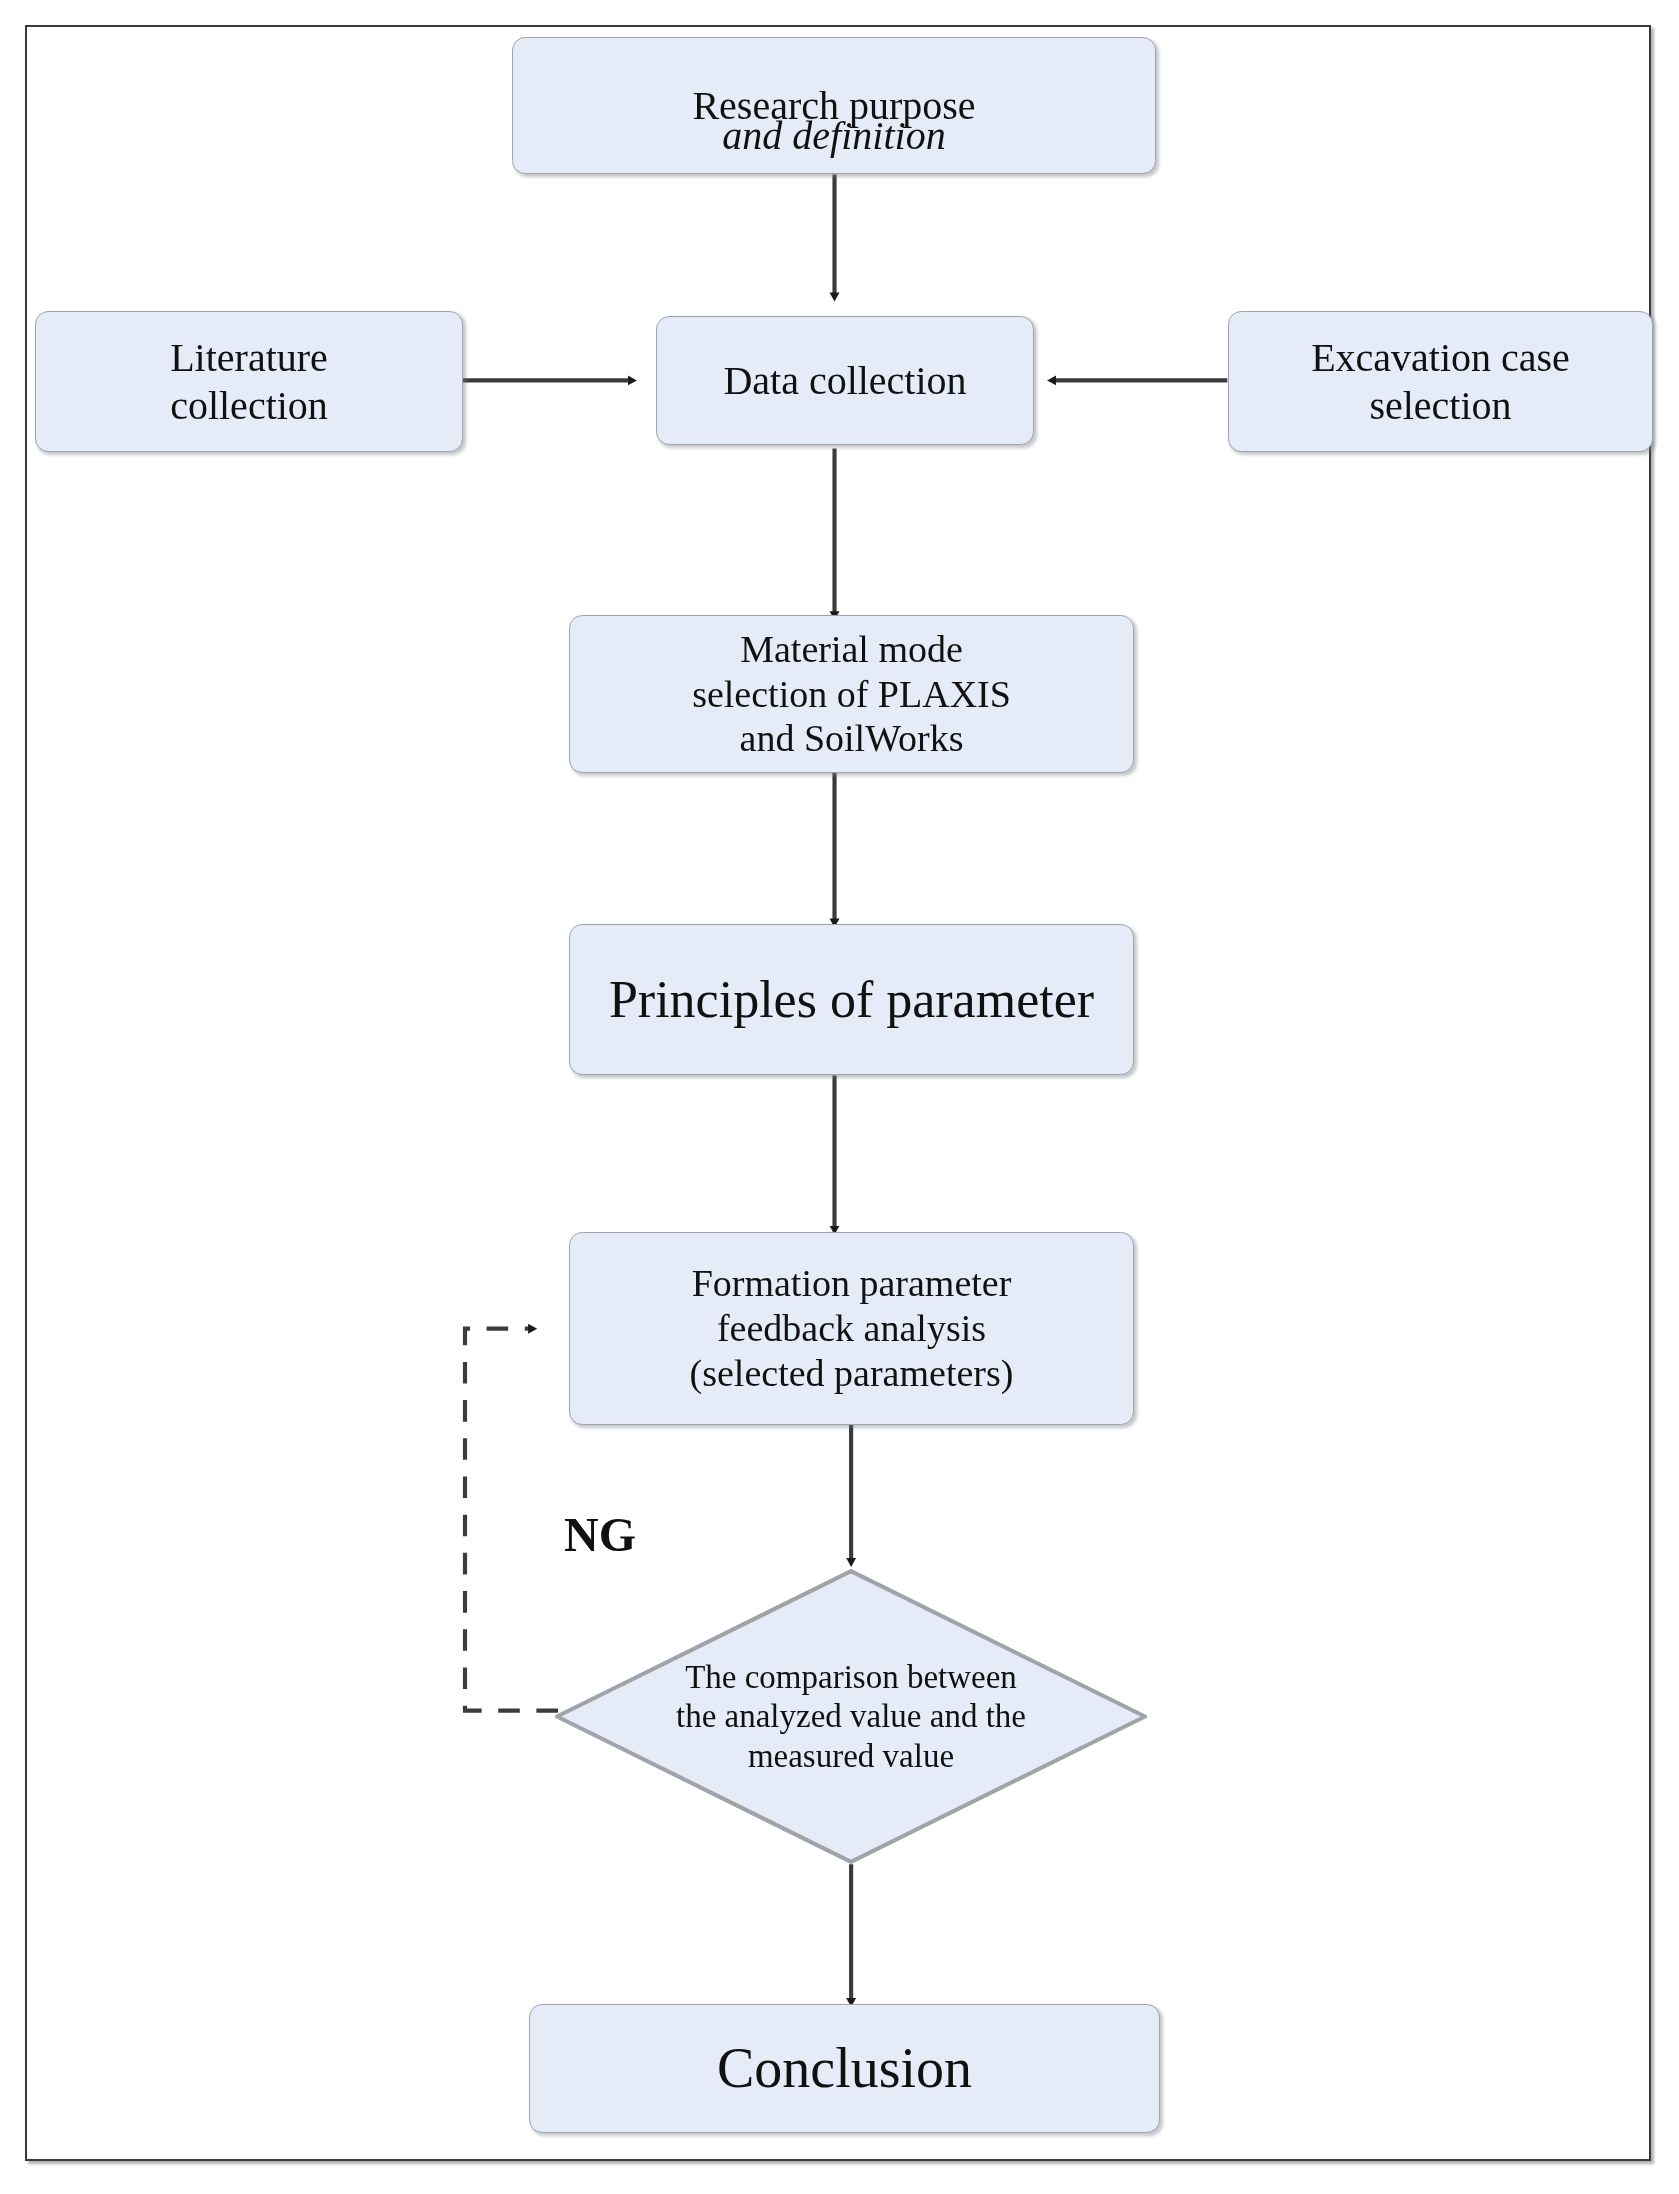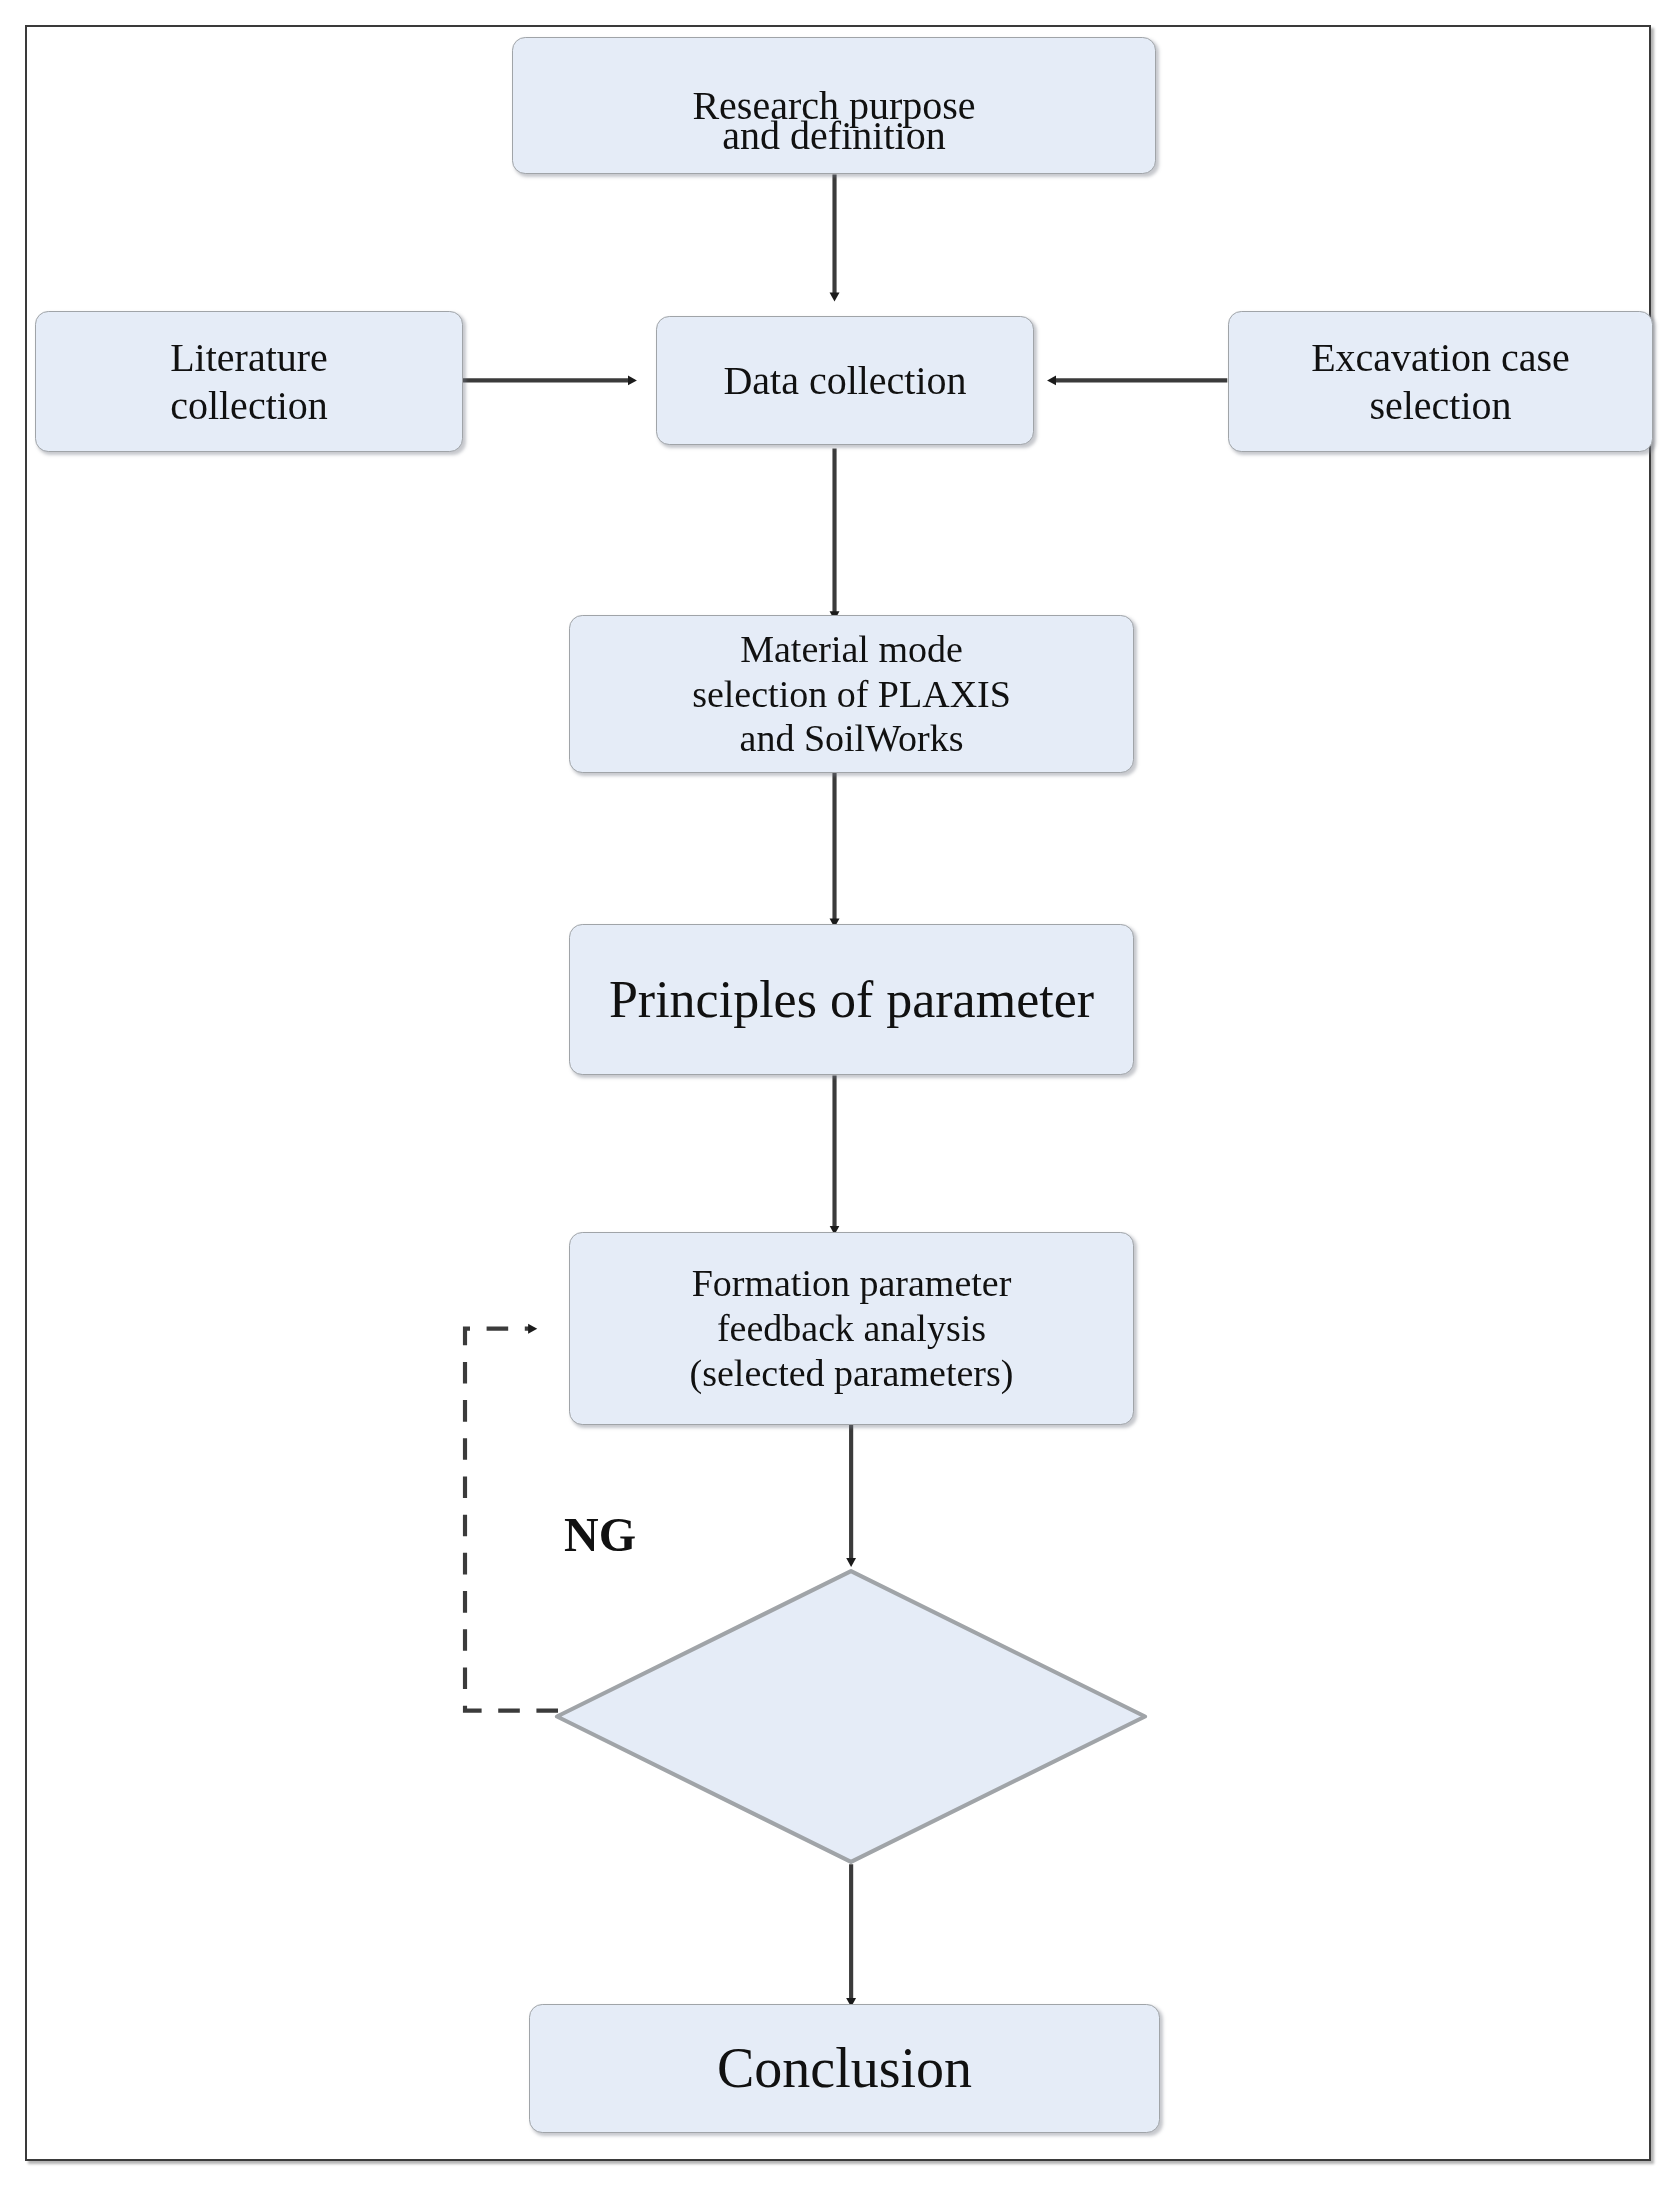--- a/index.html
+++ b/index.html
@@ -130,21 +130,21 @@
     </g>
 
     <g>
       <polyline points="672,2060 560,2060 560,1600 640,1600" fill="none" stroke="#3b3b3b" stroke-width="5" stroke-dasharray="26 20" marker-end="url(#arrowDown)"></polyline>
     </g>
   </svg>
 
   <div class="node t-48" style="left:512px; top:37px; width:644px; height:137px;">
     <span>Research purpose</span>
   </div>
-  <div class="node t-48" style="left:512px; top:37px; width:644px; height:137px; background:transparent; border:none; box-shadow:none; align-items:flex-end; padding-bottom:15px;">
+  <div class="node t-48" style="left:512px; top:37px; width:644px; height:137px; background:transparent; border:none; box-shadow:none; align-items:flex-end; padding-bottom:15px;font-style:italic;">
     <span>and  definition</span>
   </div>
 
   <div class="node t-48" style="left:35px; top:311px; width:428px; height:141px; flex-direction:column;">
     <span>Literature</span>
     <span>collection</span>
   </div>
 
   <div class="node t-48" style="left:656px; top:316px; width:378px; height:129px;">
     <span>Data collection</span>
@@ -168,20 +168,25 @@
   <div class="node t-46" style="left:569px; top:1232px; width:565px; height:193px; flex-direction:column; font-size:38px;">
     <span>Formation parameter</span>
     <span>feedback analysis</span>
     <span>(selected parameters)</span>
   </div>
 
   <div class="diamond-wrap" style="left:552px; top:1566px; width:598px; height:301px;">
     <svg class="diamond-shape" viewBox="0 0 720 362" xmlns="http://www.w3.org/2000/svg">
       <path d="M360,6 L714,181 L360,356 L6,181 Z" fill="#e5ecf7" stroke="#a0a4a8" stroke-width="5" stroke-linejoin="round"></path>
     </svg>
+    <div class="diamond-label t-40">
+      <div>The comparison between</div>
+      <div>the analyzed value and the</div>
+      <div>measured value</div>
+    </div>
   </div>
 
   <div class="loop-label t-50" style="left:564px; top:1507px; font-size:48px;font-weight:bold;">NG</div>
 
   <div class="node t-58" style="left:529px; top:2004px; width:631px; height:129px;">
     <span>Conclusion</span>
   </div>
 </div>
 
 

